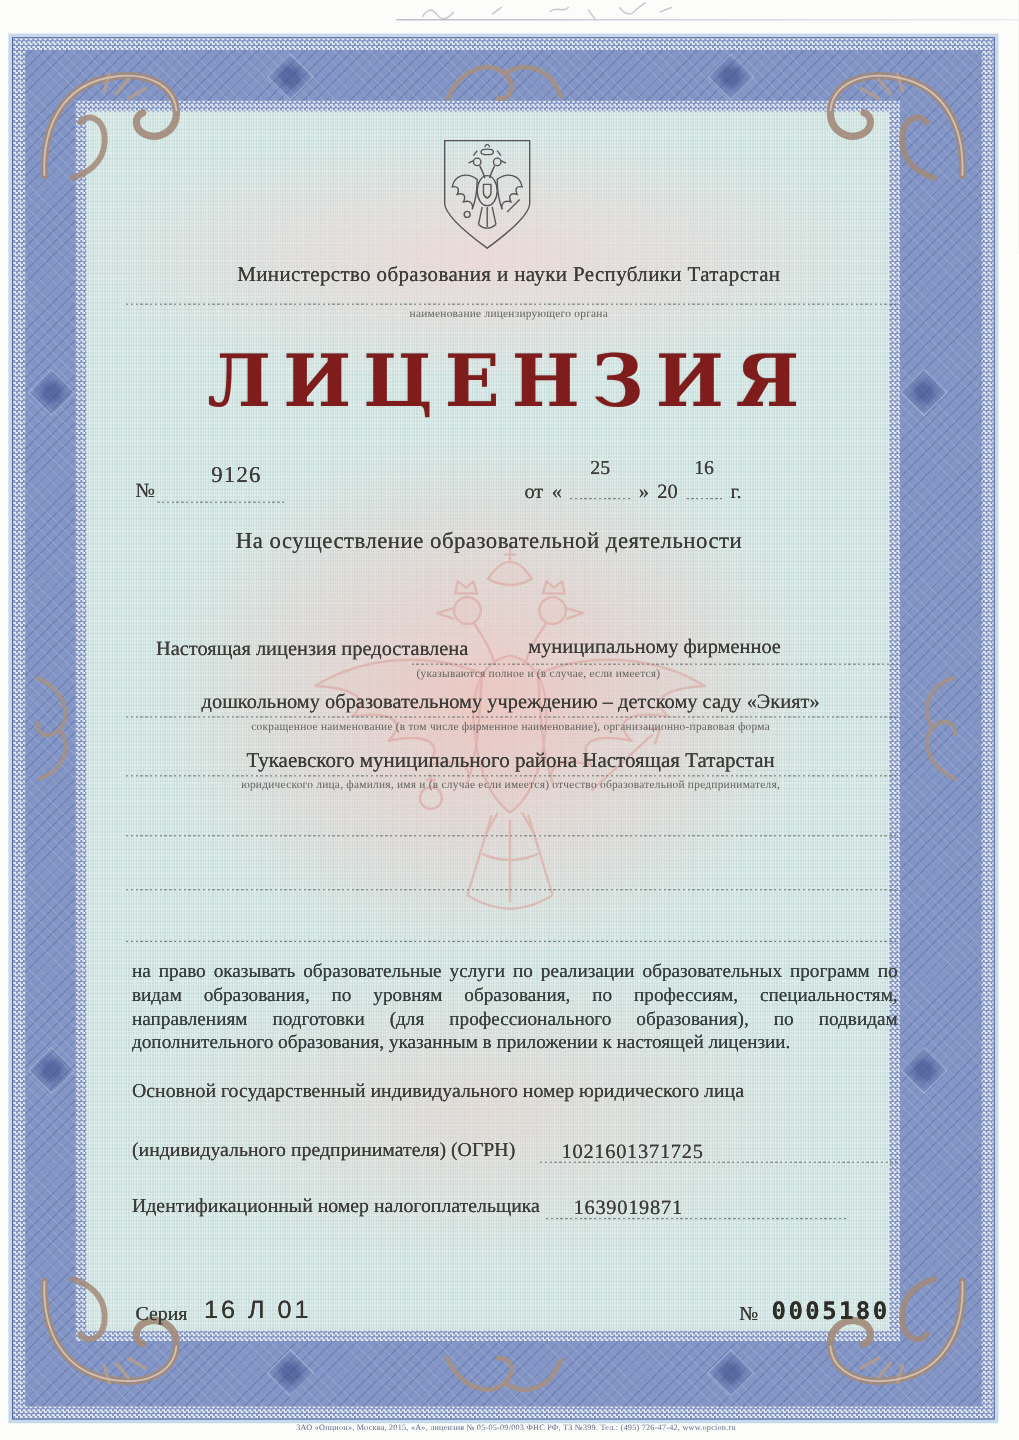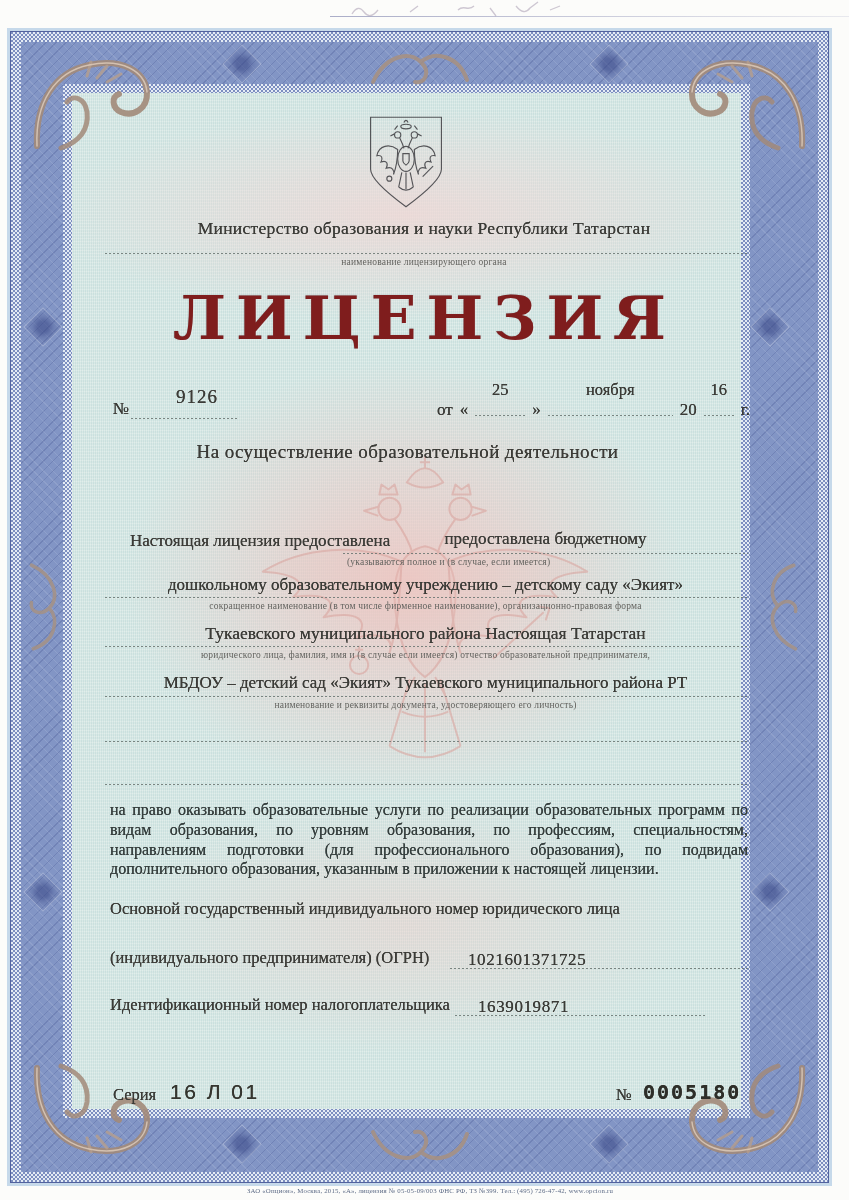--- a/index.html
+++ b/index.html
@@ -191,49 +191,44 @@
     <div class="abs serif thick ctr" style="left:144px;top:386px;width:106px;font-size:19px;letter-spacing:1px;">9126</div>
     <div class="rule" style="left:131px;top:418px;width:106px;"></div>
 
     <div class="abs date-row thick" style="left:437px;top:384px;">
       <span>от</span>
       <span>«</span>
       <span class="blank" style="width:50px;">
         <span class="bv">25</span>
       </span>
       <span>»</span>
-      <span class="blank" style="width:125px;">
-        <span class="bv">ноября</span>
-      </span>
       <span>20</span>
       <span class="blank" style="width:30px;">
         <span class="bv">16</span>
       </span>
       <span>г.</span>
     </div>
 
     <div class="abs serif thick ctr" style="left:0;top:441px;width:815px;font-size:19px;letter-spacing:.4px;">На осуществление образовательной деятельности</div>
 
     <div class="abs serif thick" style="left:130px;top:531px;font-size:17px;">Настоящая лицензия предоставлена</div>
     <div class="blankline" style="left:343px;top:518px;width:405px;height:36px;">
-      <span class="bv serif thick" style="font-size:17px;">предоставлена бюджетному</span>
+      <span class="bv serif thick" style="font-size:17px;">муниципальному фирменное</span>
     </div>
     <div class="abs cap" style="left:347px;top:557px;width:400px;">(указываются полное и (в случае, если имеется)</div>
 
     <div class="abs serif thick ctr" style="left:104px;top:575px;width:643px;font-size:17px;">дошкольному образовательному учреждению – детскому саду «Экият»</div>
     <div class="rule" style="left:105px;top:597px;width:643px;"></div>
     <div class="abs cap ctr" style="left:104px;top:601px;width:643px;">сокращенное наименование (в том числе фирменное наименование), организационно-правовая форма</div>
 
     <div class="abs serif thick ctr" style="left:104px;top:623px;width:643px;font-size:17.5px;">Тукаевского муниципального района Настоящая Татарстан</div>
     <div class="rule" style="left:105px;top:646px;width:643px;"></div>
     <div class="abs cap ctr" style="left:104px;top:650px;width:643px;">юридического лица, фамилия, имя и (в случае если имеется) отчество образовательной предпринимателя,</div>
 
-    <div class="abs serif thick ctr" style="left:104px;top:673px;width:643px;font-size:17px;">МБДОУ – детский сад «Экият» Тукаевского муниципального района РТ</div>
     <div class="rule" style="left:105px;top:696px;width:643px;"></div>
-    <div class="abs cap ctr" style="left:104px;top:700px;width:643px;">наименование и реквизиты документа, удостоверяющего его личность)</div>
 
     <div class="rule" style="left:105px;top:741px;width:643px;"></div>
     <div class="rule" style="left:105px;top:784px;width:643px;"></div>
 
     <div class="abs serif thick" style="left:110px;top:800px;width:638px;font-size:16px;line-height:19.8px;text-align:justify;color:#353e3d;">на право оказывать образовательные услуги по реализации образовательных программ по видам образования, по уровням образования, по профессиям, специальностям, направлениям подготовки (для профессионального образования), по подвидам дополнительного образования, указанным в приложении к настоящей лицензии.</div>
 
     <div class="abs serif thick" style="left:110px;top:899px;font-size:16.5px;">Основной государственный индивидуального номер юридического лица</div>
     <div class="abs serif thick" style="left:110px;top:948px;font-size:16.5px;">(индивидуального предпринимателя) (ОГРН)</div>
     <div class="abs serif thick" style="left:468px;top:950px;font-size:17px;letter-spacing:.6px;">1021601371725</div>
     <div class="rule" style="left:450px;top:968px;width:298px;"></div>

